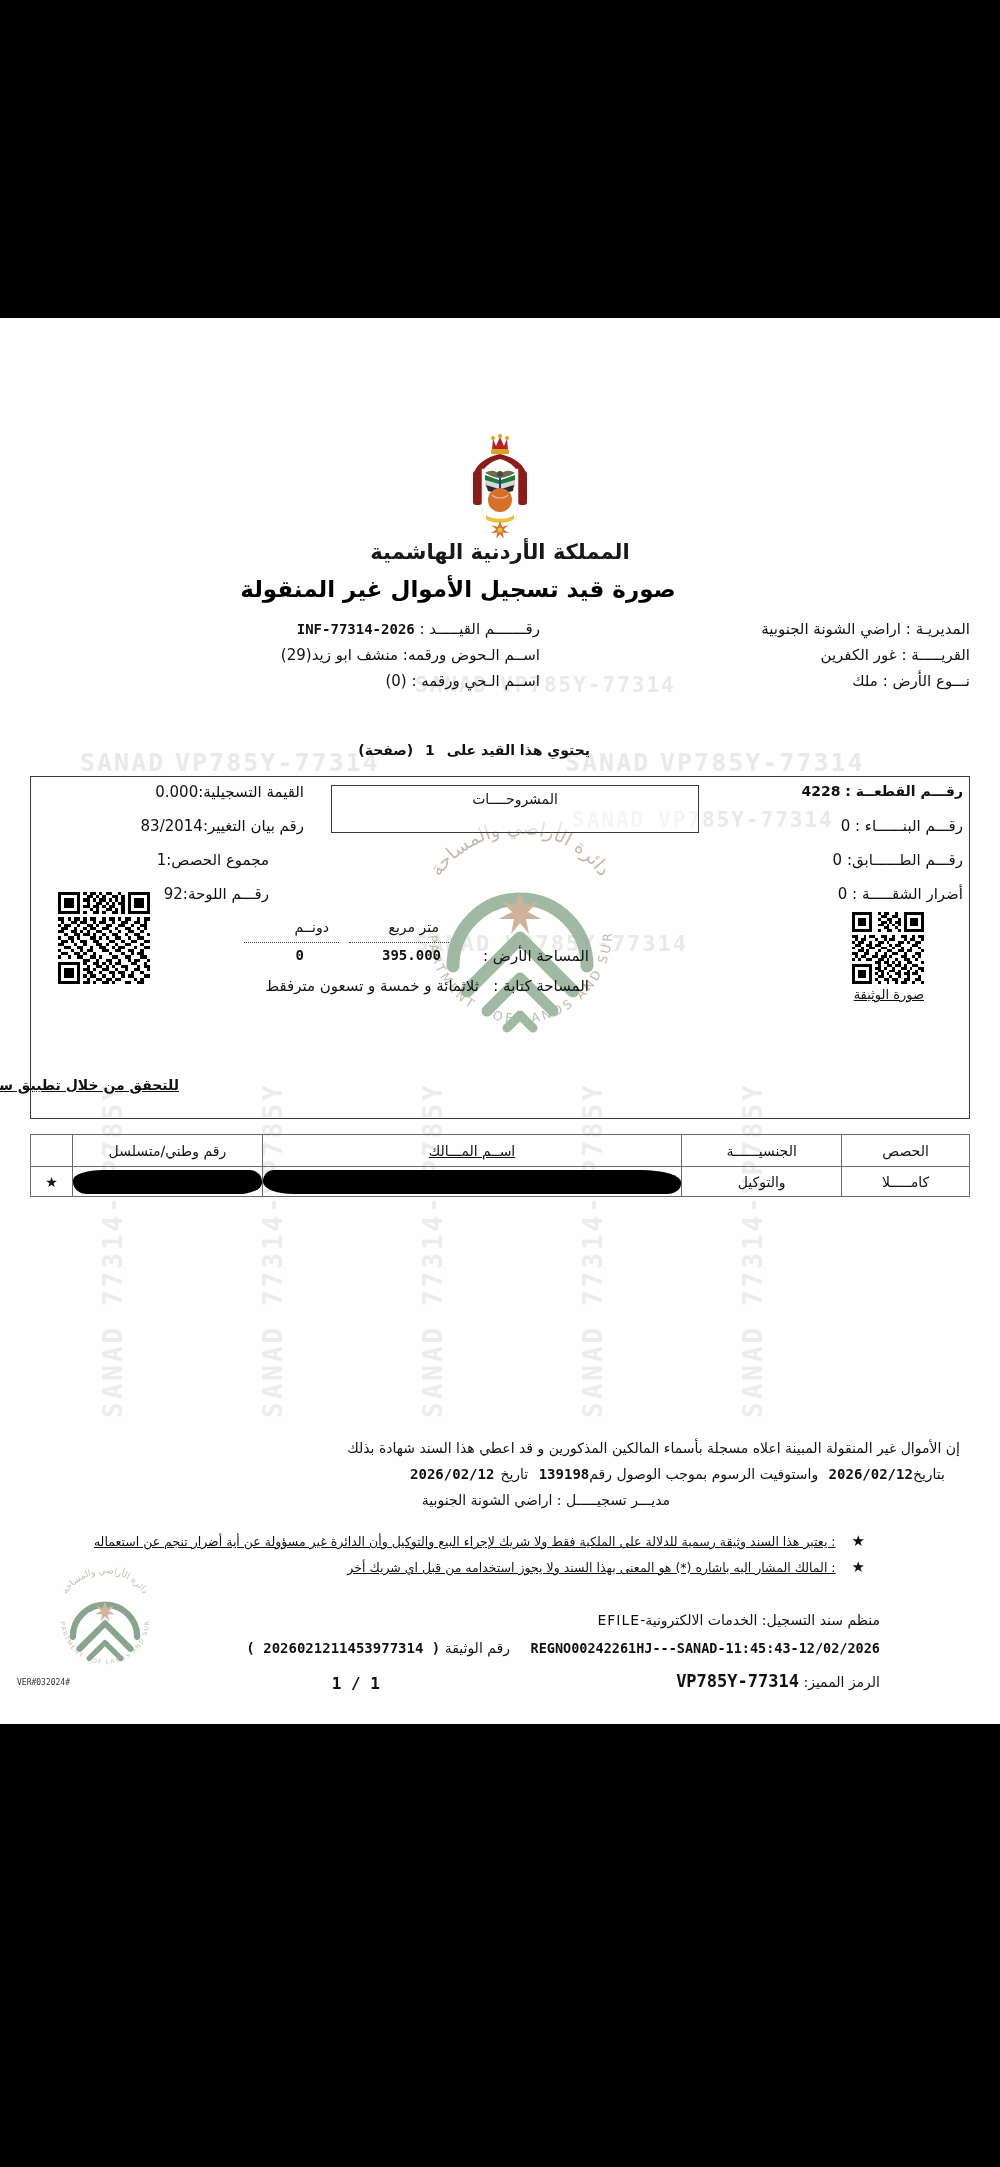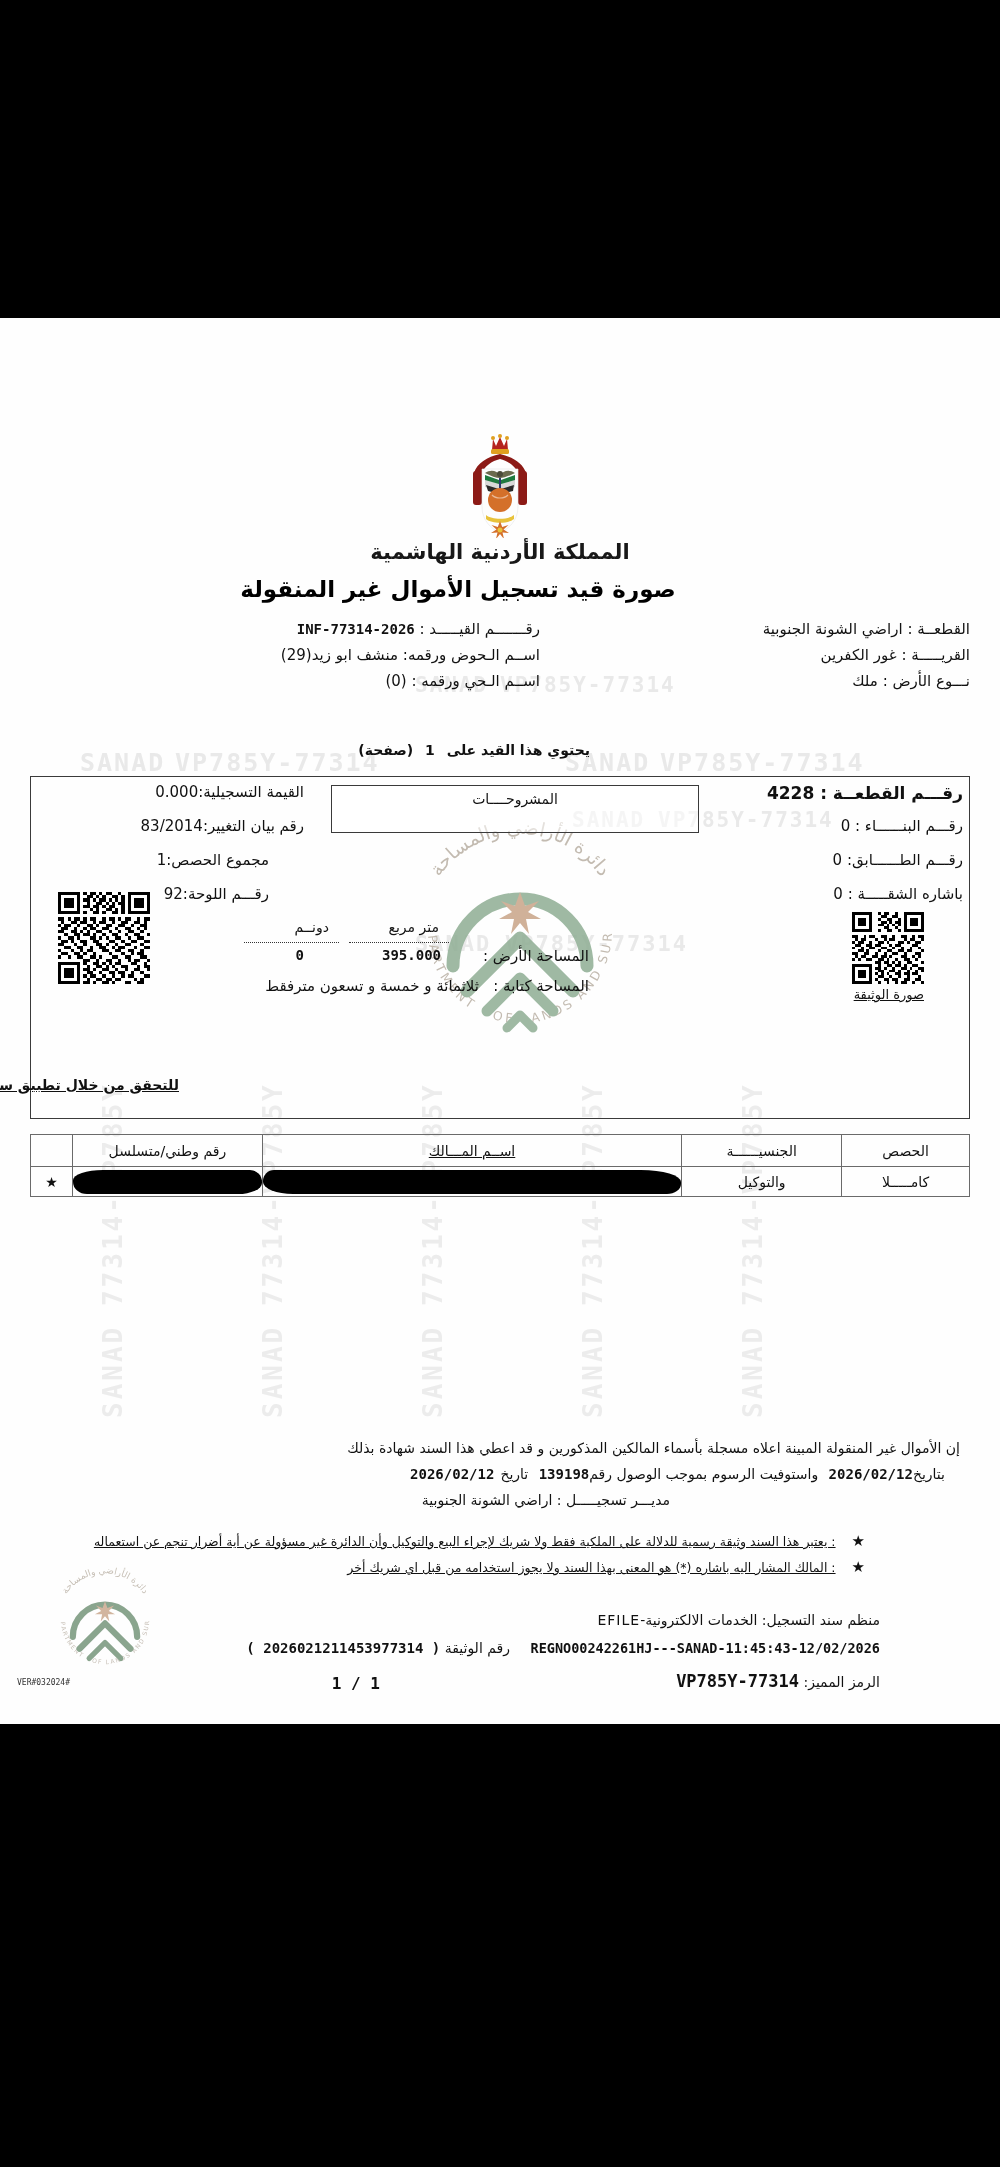--- a/index.html
+++ b/index.html
@@ -257,21 +257,21 @@
           <path d="M0,-9 L2.2,-3 L8.5,-5 L3.5,-0.5 L9,3 L2.5,2.5 L4,9 L0,4 L-4,9 L-2.5,2.5 L-9,3 L-3.5,-0.5 L-8.5,-5 L-2.2,-3 Z" fill="#d4702a"></path>
           <circle cx="0" cy="0" r="2.5" fill="#e8c23a"></circle>
         </g>
       </svg>
     </div>
 
     <div class="kingdom-line">المملكة الأردنية الهاشمية</div>
     <div class="doc-title">صورة قيد تسجيل الأموال غير المنقولة</div>
 
     <div class="info-abs" style="right:30px; top:302px;">
-      <span class="lbl-sp">القطعــة :</span>
+      <span class="lbl-sp">المديريـة :</span>
       <span>اراضي الشونة الجنوبية</span>
     </div>
     <div class="info-abs" style="right:30px; top:328px;">
       <span class="lbl-sp">القريـــــة :</span>
       <span>غور الكفرين</span>
     </div>
     <div class="info-abs" style="right:30px; top:354px;">
       <span class="lbl-sp">نـــوع الأرض :</span>
       <span>ملك</span>
     </div>
@@ -290,34 +290,34 @@
     </div>
 
     <div class="info-abs" style="right:410px; top:424px; font-size:14px; font-weight:bold;">
       <span>يحتوي هذا القيد على</span>
       <span style="margin:0 7px;">1</span>
       <span>(صفحة)</span>
     </div>
 
     <div id="mainbox">
 
-      <div class="box-txt" style="right:6px; top:6px; font-weight:bold; font-size:17px;">
+      <div class="box-txt" style="right:6px; top:6px; font-weight:bold; font-size:14px;">
         <span>رقـــم القطعــة :</span>
         <span>4228</span>
       </div>
       <div class="box-txt" style="right:6px; top:40px;">
         <span>رقـــم البنــــــاء :</span>
         <span>0</span>
       </div>
       <div class="box-txt" style="right:6px; top:74px;">
         <span>رقـــم الطــــــابق:</span>
         <span>0</span>
       </div>
       <div class="box-txt" style="right:6px; top:108px;">
-        <span>باشاره الشقـــــة :</span>
+        <span>أضرار الشقـــــة :</span>
         <span>0</span>
       </div>
 
       <div class="box-txt" style="right:665px; top:6px;">
         <span>القيمة التسجيلية:</span><span>0.000</span>
       </div>
       <div class="box-txt" style="right:665px; top:40px;">
         <span>رقم بيان التغيير:</span><span>83/2014</span>
       </div>
       <div class="box-txt" style="right:700px; top:74px;">

